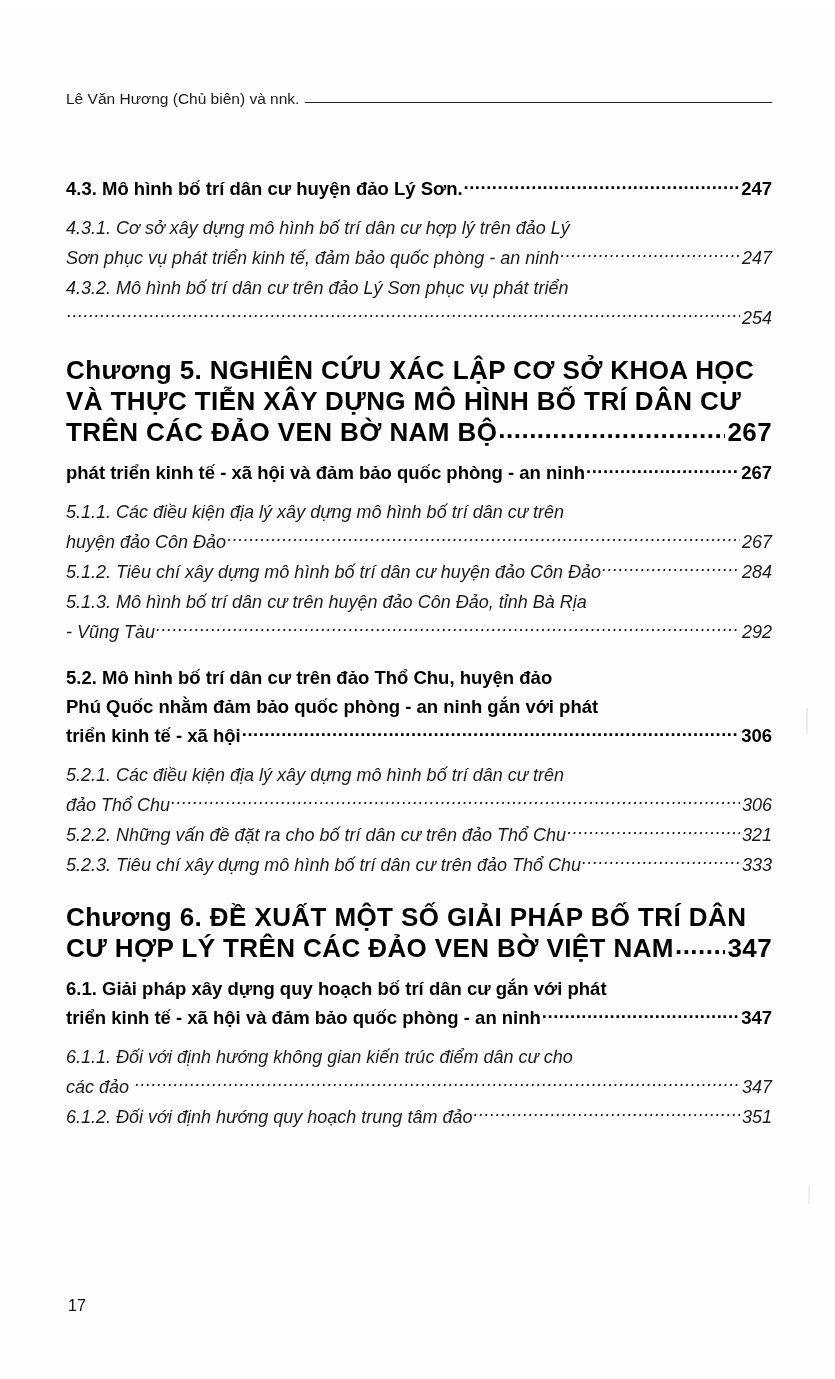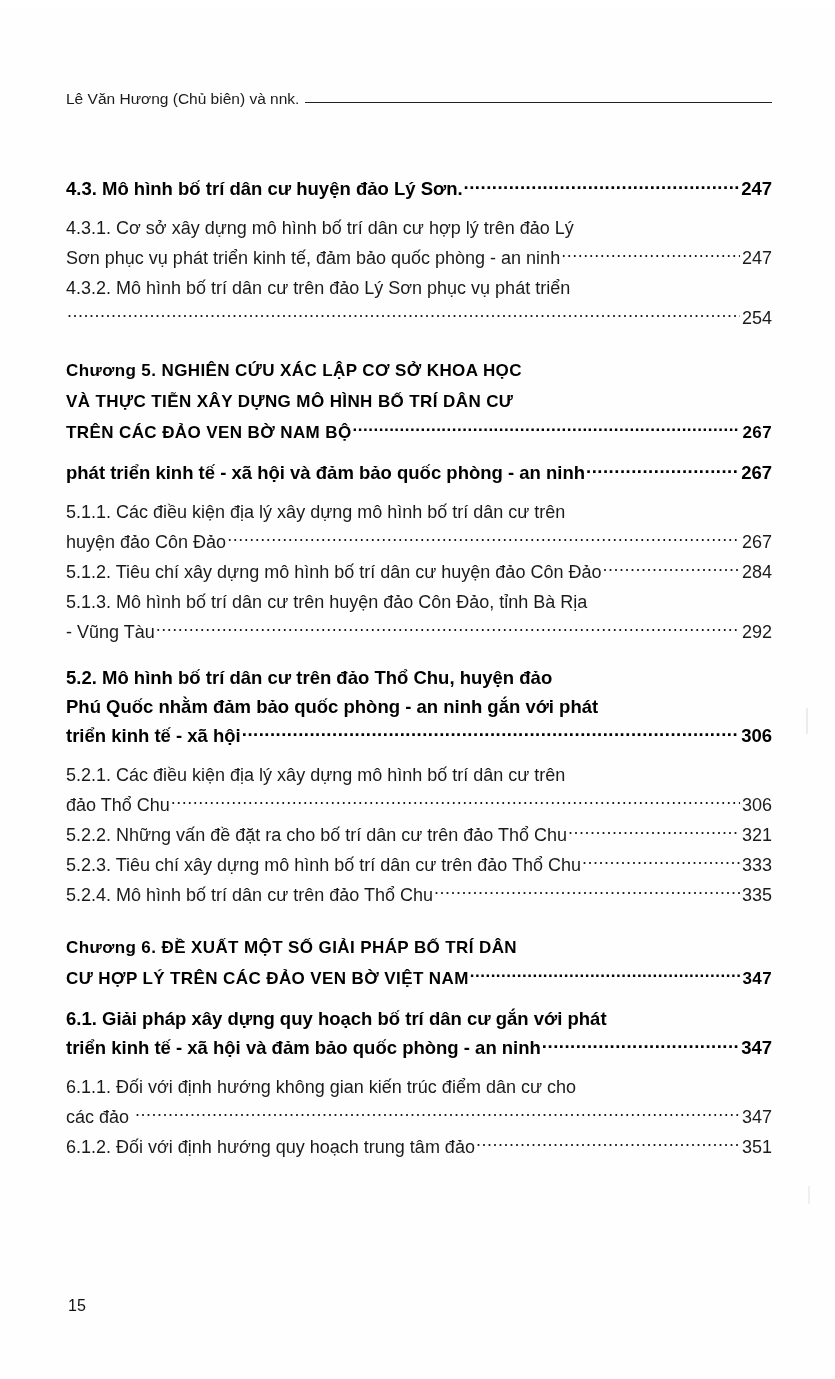--- a/index.html
+++ b/index.html
@@ -78,28 +78,29 @@
   
   .lvl1 {
     font-weight: bold;
     font-size: 18.5px;
     line-height: 29px;
     color: #000;
   }
   .lvl1 .leaders::before { font-weight: bold; }
 
   .lvl2 {
+    font-style: italic;
     font-size: 18px;
     line-height: 30px;
     color: #1a1a1a;
   }
 
   .chapter {
     font-weight: bold;
-    font-size: 17px;
+    font-size: 26px;
     line-height: 31px;
     letter-spacing: 0.4px;
     color: #000;
   }
 
   .block {
     margin-bottom: 0;
   }
   .gap-lg { height: 22px; }
   .gap-md { height: 16px; }
@@ -229,27 +230,20 @@
           <span class="pg">321</span>
         </div>
       </div>
       <div class="block lvl2">
         <div class="line">
           <span class="txt">5.2.3. Tiêu chí xây dựng mô hình bố trí dân cư trên đảo Thổ Chu</span>
           <span class="leaders"></span>
           <span class="pg">333</span>
         </div>
       </div>
-      <div class="block lvl2">
-        <div class="line">
-          <span class="txt">5.2.4. Mô hình bố trí dân cư trên đảo Thổ Chu</span>
-          <span class="leaders"></span>
-          <span class="pg">335</span>
-        </div>
-      </div>
       <div class="gap-lg"></div>
       <div class="block chapter">
         <div class="plainline">Chương 6. ĐỀ XUẤT MỘT SỐ GIẢI PHÁP BỐ TRÍ DÂN</div>
         <div class="line">
           <span class="txt">CƯ HỢP LÝ TRÊN CÁC ĐẢO VEN BỜ VIỆT NAM</span>
           <span class="leaders"></span>
           <span class="pg">347</span>
         </div>
       </div>
       <div class="gap-sm"></div>
@@ -272,18 +266,18 @@
       </div>
       <div class="block lvl2">
         <div class="line">
           <span class="txt">6.1.2. Đối với định hướng quy hoạch trung tâm đảo</span>
           <span class="leaders"></span>
           <span class="pg">351</span>
         </div>
       </div>
     </div>
 
-  <div class="folio">15</div>
+  <div class="folio">17</div>
 
   <div class="edge-mark" style="left:806px; top:700px; width:2px; height:26px; opacity:.5;"></div>
   <div class="edge-mark" style="left:808px; top:1178px; width:2px; height:18px; opacity:.4;"></div>
 
 </div>
 
 </body></html>

